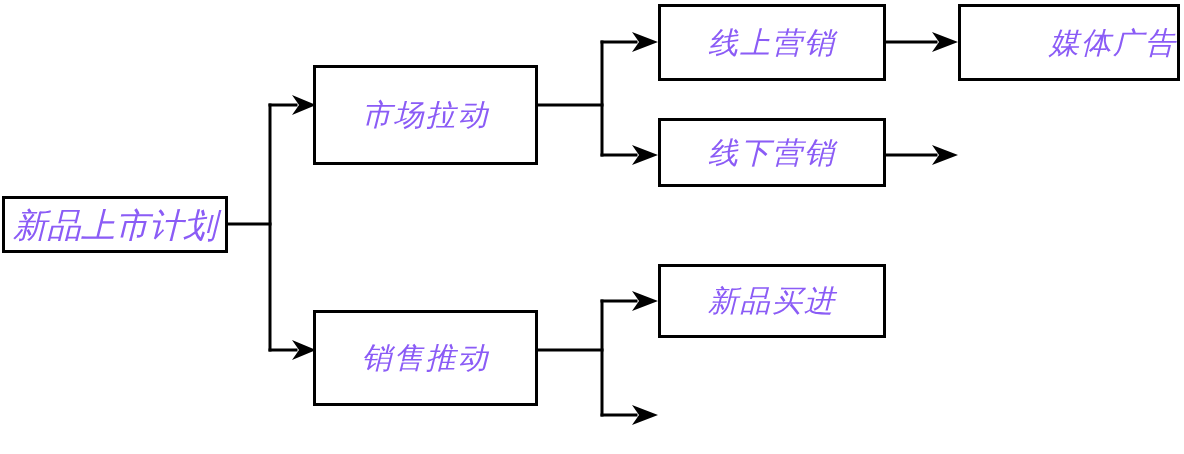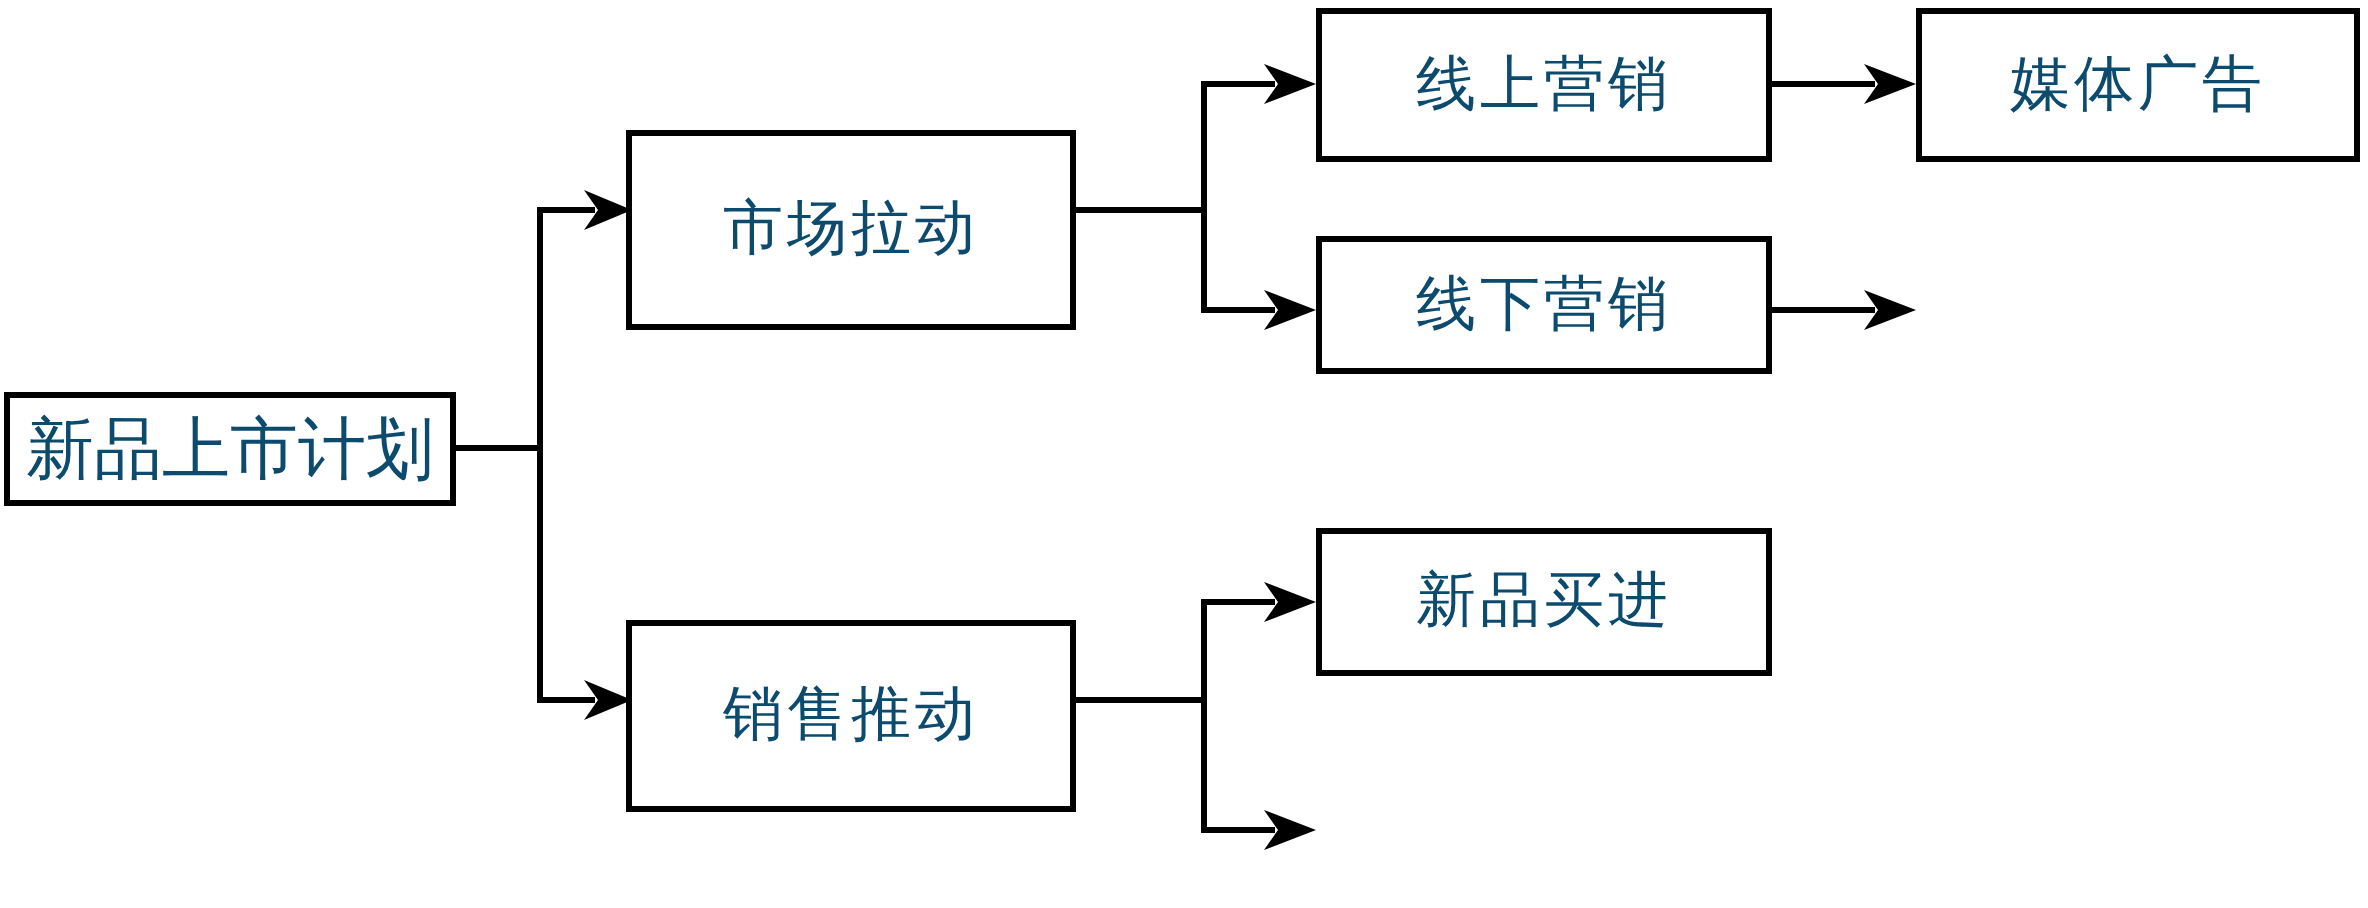--- a/index.html
+++ b/index.html
@@ -31,21 +31,22 @@
     align-items: center;
     justify-content: center;
     color: #000000;
   }
   .node-label {
     font-family: "DejaVu Serif", "Liberation Serif", serif;
     font-size: 30px;
     line-height: 1;
     letter-spacing: 2px;
     white-space: nowrap;
-    color: #0c4a6e;
+    color: #8b5cf6;
+    font-style: italic;
   }
   .node-root .node-label {
     font-size: 34px;
     letter-spacing: 0px;
   }
   .connector-line {
     stroke: #000000;
     stroke-width: 3;
     fill: none;
     stroke-linecap: square;
@@ -118,18 +119,18 @@
 
   <div class="node-box" style="left:658px; top:118px; width:228px; height:69px;">
     <span class="node-label">线下营销</span>
   </div>
 
   <div class="node-box" style="left:658px; top:264px; width:228px; height:74px;align-items:center;">
     <span class="node-label">新品买进</span>
   </div>
 
 
-  <div class="node-box" style="left:958px; top:4px; width:222px; height:77px;">
+  <div class="node-box" style="left:958px; top:4px; width:222px; height:77px;justify-content:flex-end;">
     <span class="node-label">媒体广告</span>
   </div>
 
 
 </div>
 
 </body></html>

